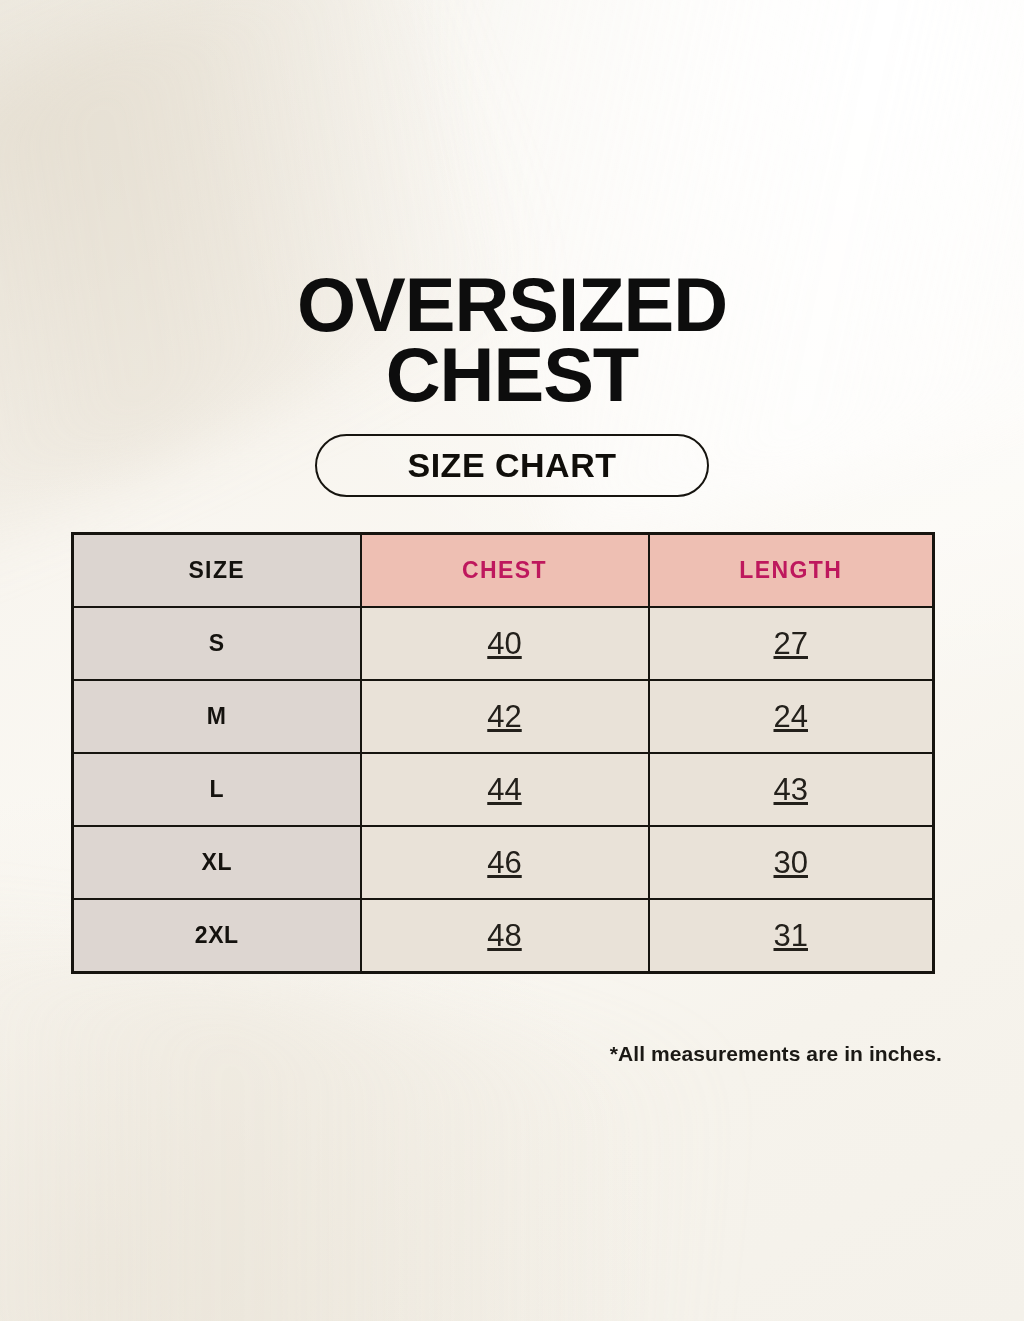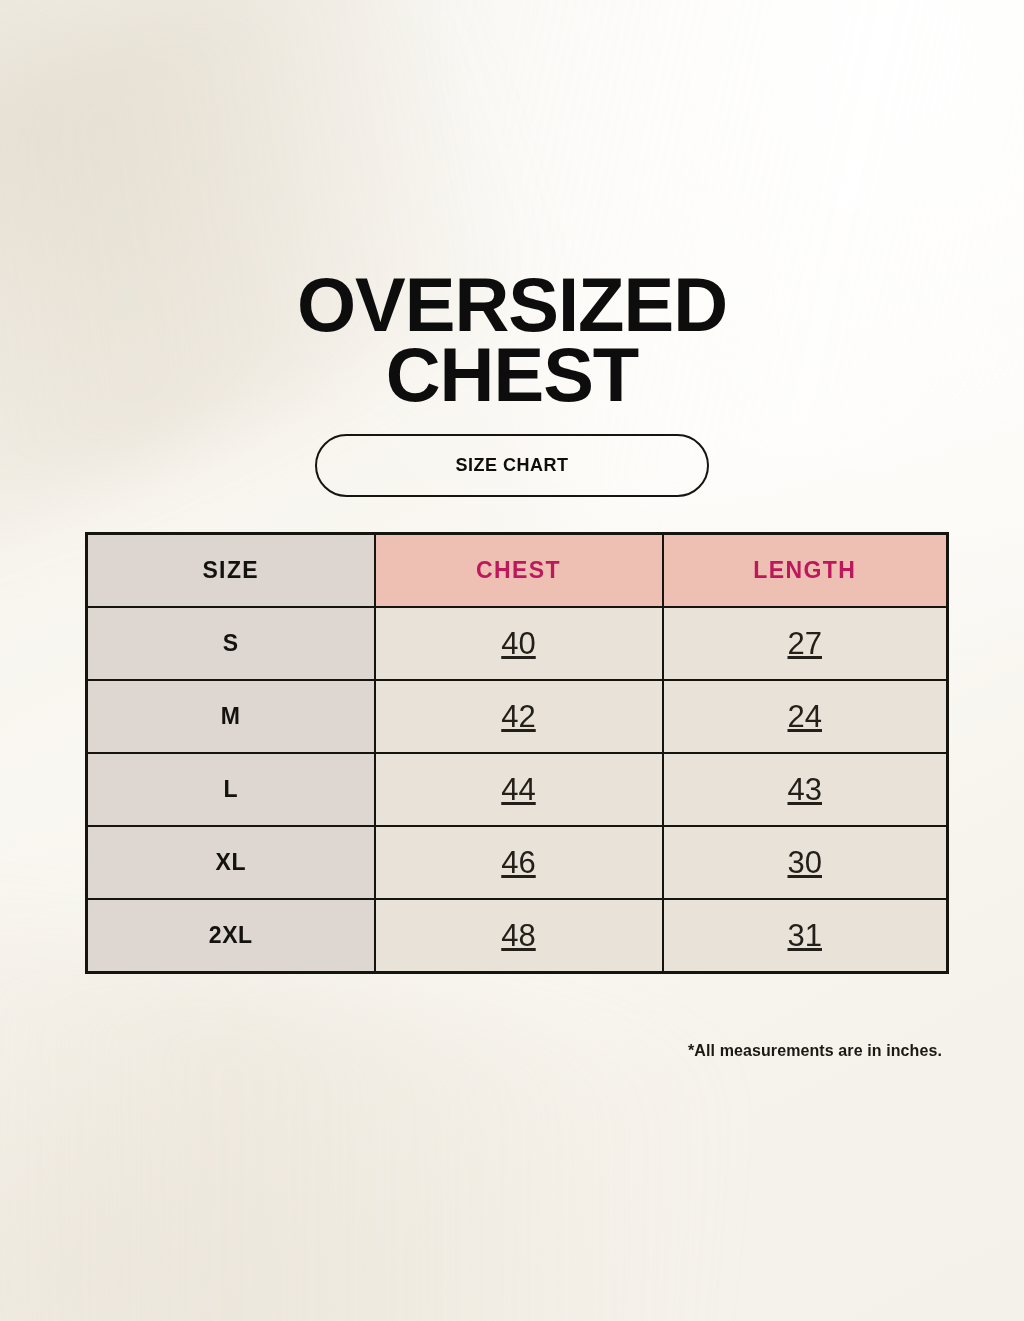--- a/index.html
+++ b/index.html
@@ -85,31 +85,31 @@
   }
   .pill {
     box-sizing: border-box;
     width: 394px;
     height: 63px;
     border: 2.5px solid #16140f;
     border-radius: 40px;
     display: flex;
     align-items: center;
     justify-content: center;
-    font-size: 18px;
+    font-size: 34px;
     font-weight: 700;
     letter-spacing: 0.5px;
     color: #100e0a;
     background: transparent;
   }
 
   
   .table-wrap {
     position: absolute;
-    left: 85px;
+    left: 71px;
     top: 532px;
     width: 861px;
     border-radius: 29px;
   }
   table.size-table {
     border-collapse: collapse;
     width: 861px;
     table-layout: fixed;
     border: 3px solid #16140f;
   }
@@ -154,21 +154,21 @@
     text-decoration: underline;
   }
 
   
   .footnote {
     position: absolute;
     top: 1042px;
     left: 81px;
     width: 861px;
     text-align: right;
-    font-size: 16px;
+    font-size: 21px;
     font-weight: 600;
     letter-spacing: 0.1px;
     color: #1b1915;
   }
 </style>
 </head>
 <body>
 
 <div class="page">
 

